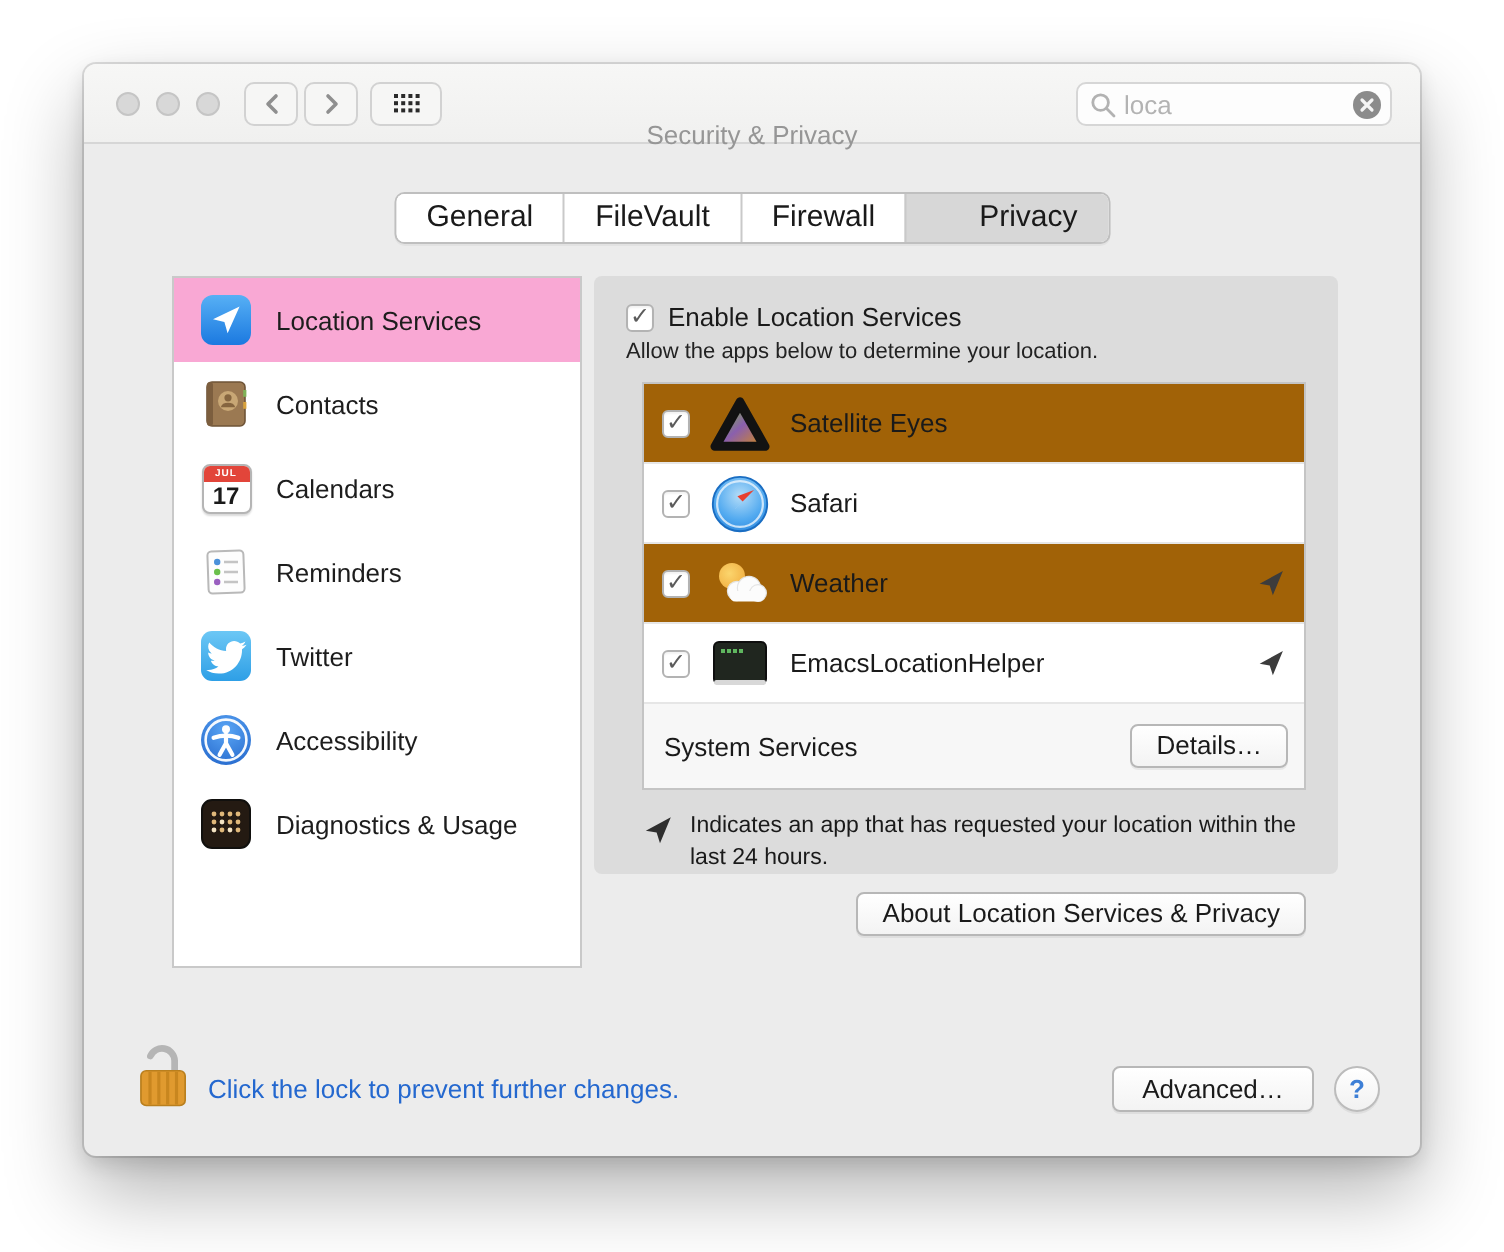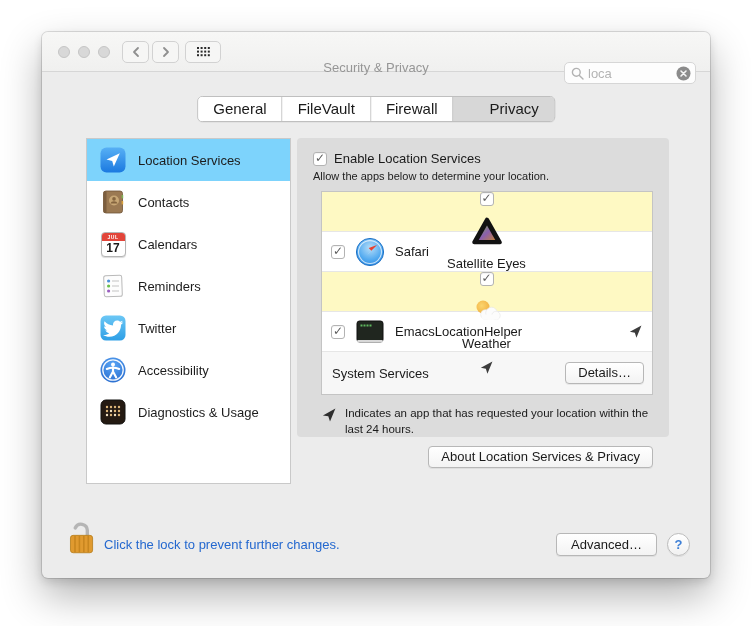--- a/index.html
+++ b/index.html
@@ -26,23 +26,23 @@
     height:22px; border:1px solid #d2d2d2; border-radius:5px; background:#f6f6f5;
     display:flex; align-items:center; justify-content:center;
   }
   .nav-btn { width:27px; }
   .showall-btn { position:absolute; left:143px; top:9px; width:36px; }
   .win-title {
     position:absolute; left:50%; top:16px; transform:translateX(-50%);
     line-height:40px; font-size:13px; color:#969696; white-space:nowrap;
   }
   .searchbox {
-    position:absolute; right:14px; top:9px; width:132px; height:22px;
+    position:absolute; right:14px; top:9px; width:158px; height:22px;
     background:#fdfdfd; border:1px solid #d6d6d6; border-radius:5px;
-    display:flex; align-items:center; padding:0 4px 0 6px; gap:4px;margin-top:21px;
+    display:flex; align-items:center; padding:0 4px 0 6px; gap:4px;
   }
   .searchbox input {
     flex:1; min-width:0; border:none; outline:none; background:transparent;
     font-size:13px; color:#b3b3b3; font-family:inherit;
   }
   .clear-btn { display:flex; cursor:default; }
 
   
   .tabbar {
     position:absolute; top:64px; left:50%; transform:translateX(-50%);
@@ -55,21 +55,21 @@
   }
   .tab:first-child { border-left:none; }
   .tab.selected { background:#d7d7d7;padding-left:36px; }
 
   
   .sidebar {
     position:absolute; left:44px; top:106px; width:205px; height:346px;
     background:#fff; border:1px solid #c9c9c9; overflow:hidden;
   }
   .side-item { height:42px; display:flex; align-items:center; padding-left:13px; gap:12px; }
-  .side-item.selected { background:#7dd3fc; }
+  .side-item.selected { background:#f9a8d4; }
   .sicon { width:26px; height:26px; display:flex; align-items:center; justify-content:center; flex:none; }
   .slabel { font-size:13px; color:#1d1d1d; }
 
   
   .cal { width:25px; height:25px; background:#fff; border:1px solid #b5b5b5; border-radius:4px; overflow:hidden;
          box-shadow:0 1px 1px rgba(0,0,0,.15); }
   .cal-top { height:8px; background:#e2453a; color:#fff; font-size:5px; line-height:8px; text-align:center; font-weight:bold; letter-spacing:.5px; }
   .cal-day { font-size:12px; font-weight:bold; color:#1a1a1a; text-align:center; line-height:15px; }
 
   
@@ -84,21 +84,21 @@
   .checkbox {
     width:14px; height:14px; background:#fff; border:1px solid #b3b3b3; border-radius:3px;
     flex:none; position:relative; box-shadow:inset 0 1px 1px rgba(0,0,0,.05);
   }
   .checkbox.checked::after {
     content:"✓"; position:absolute; left:1px; top:-2px; font-size:12px; font-weight:bold; color:#5c5c5c;
   }
 
   .listbox { background:#fff; border:1px solid #c4c4c4; margin-left:9px; }
   .app-row { height:40px; display:flex; align-items:center; gap:10px; padding:0 10px 0 9px; border-bottom:1px solid #e6e6e6; }
-  .app-row.alt { background:#fef9c3;flex-direction:column; }
+  .app-row.alt { background:#a16207; }
   .aicon { width:30px; height:30px; display:flex; align-items:center; justify-content:center; flex:none; }
   .aname { font-size:13px; color:#1a1a1a; flex:1; }
   .recent { display:flex; flex:none; }
   .sys-row { height:42px; display:flex; align-items:center; justify-content:space-between; padding:0 8px 0 10px; background:#f7f7f7; }
   .sys-label { font-size:13px; color:#1a1a1a; }
 
   .btn {
     font-size:13px; color:#1a1a1a; background:linear-gradient(#ffffff,#f3f3f3);
     border:1px solid #b7b7b7; border-radius:4px; padding:2px 12px 3px;
     box-shadow:0 1px 0 rgba(0,0,0,.06); font-family:inherit;text-align:center;

